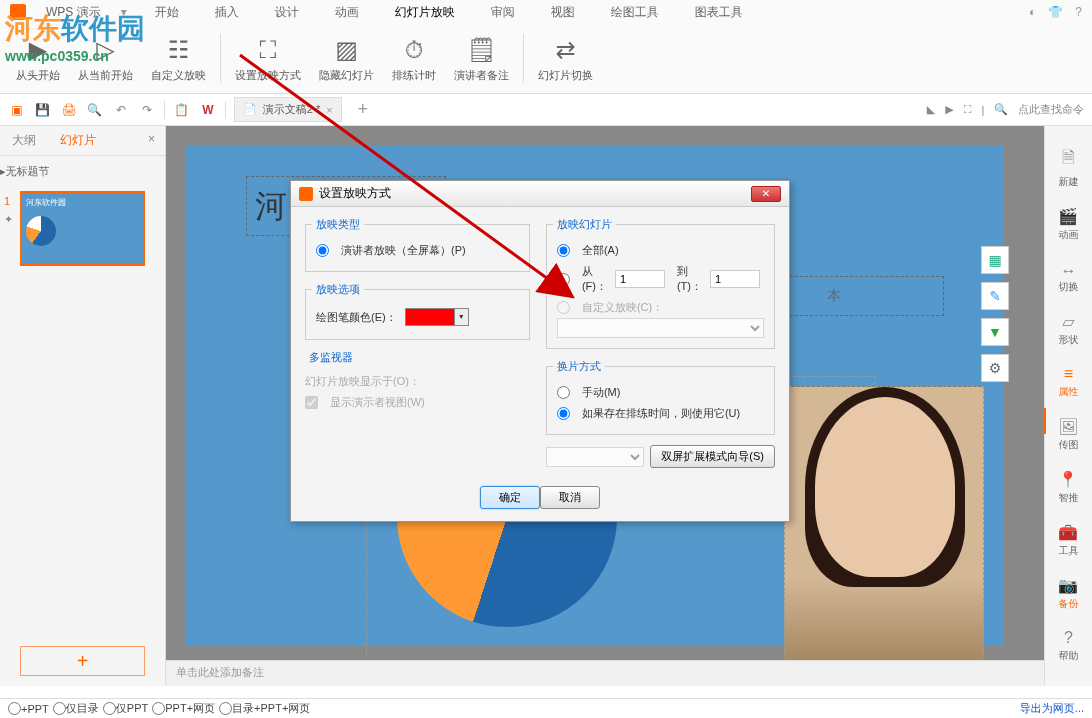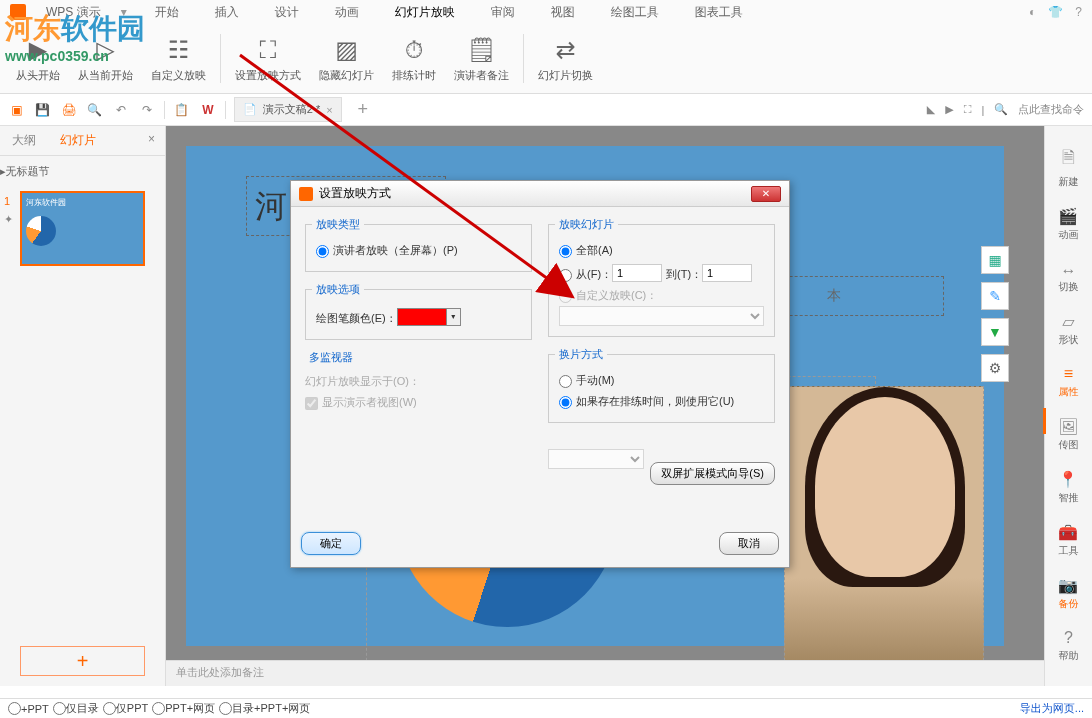--- a/index.html
+++ b/index.html
@@ -72,30 +72,30 @@
 .orange-bar { position: absolute; right: 46px; top: 408px; width: 3px; height: 26px; background: #ff6600; }
 
 .dialog { position: absolute; top: 180px; left: 290px; width: 500px; background: #f4f4f4; border: 1px solid #999; box-shadow: 2px 2px 8px rgba(0,0,0,0.3); font-size: 12px; z-index: 50; }
 .dialog-title { background: linear-gradient(#fff,#e8e8e8); padding: 4px 8px; display: flex; align-items: center; gap: 6px; border-bottom: 1px solid #ccc; }
 .dialog-title .picon { width: 14px; height: 14px; background: #ff6600; border-radius: 2px; }
 .dialog-close { margin-left: auto; width: 30px; height: 16px; background: linear-gradient(#e77,#c33); border: 1px solid #a22; border-radius: 2px; color: #fff; font-size: 10px; display: flex; align-items: center; justify-content: center; cursor: pointer; }
 .dialog-body { padding: 10px 14px; display: flex; gap: 16px; }
 .dialog-col { flex: 1; }
 .fieldset { border: 1px solid #ccc; padding: 8px 10px 10px; margin-bottom: 10px; }
 .fieldset-legend { font-size: 11px; color: #1166cc; padding: 0 4px; margin-left: -4px; }
-.radio-row, .check-row { display: flex; align-items: flex-end; gap: 0; padding: 3px 0; font-size: 11px; color: #333; }
+.radio-row, .check-row { display: flex; align-items: center; gap: 8px; padding: 3px 0; font-size: 11px; color: #333; }
 .radio-row.disabled, .check-row.disabled { color: #aaa; }
 .radio-row input, .check-row input { margin-right: 4px; }
 .inline-input { width: 50px; height: 18px; border: 1px solid #ccc; padding: 0 4px; font-size: 11px; }
 .color-picker { display: inline-flex; align-items: center; border: 1px solid #888; }
 .color-swatch { width: 48px; height: 16px; background: #ff0000; }
 .color-drop { width: 14px; height: 16px; background: #eee; border-left: 1px solid #888; text-align: center; font-size: 8px; line-height: 16px; }
 .wide-select { width: 100%; height: 20px; border: 1px solid #ccc; background: #fff; }
-.dialog-footer { padding: 8px 10px 12px; display: flex; justify-content: space-between; }
-.dlg-btn { padding: 3px 18px; border: 1px solid #888; background: linear-gradient(#fff,#e0e0e0); border-radius: 8px; font-size: 11px; cursor: pointer; margin-top: 29px; }
+.dialog-footer { padding: 8px 20px 12px; display: flex; justify-content: center; }
+.dlg-btn { padding: 3px 18px; border: 1px solid #888; background: linear-gradient(#fff,#e0e0e0); border-radius: 3px; font-size: 11px; cursor: pointer; }
 .dlg-btn.primary { border: 1px solid #3a8fd8; background: linear-gradient(#eaf4ff,#cde6ff); box-shadow: 0 0 2px #6bf; }
 .dlg-btn.wide { padding: 3px 10px; font-size: 11px; }
 
 .arrow-svg { position: absolute; top: 45px; left: 230px; z-index: 60; pointer-events: none; }
 
 .bottom-bar { position: absolute; bottom: 0; left: 0; right: 0; height: 20px; background: #fff; border-top: 1px solid #ddd; display: flex; align-items: center; padding: 0 8px; font-size: 11px; color: #444; gap: 4px; }
 .bottom-bar label { display: flex; align-items: center; gap: 0; }
 .bottom-right { margin-left: auto; color: #1155cc; }
 </style>
 </head>

